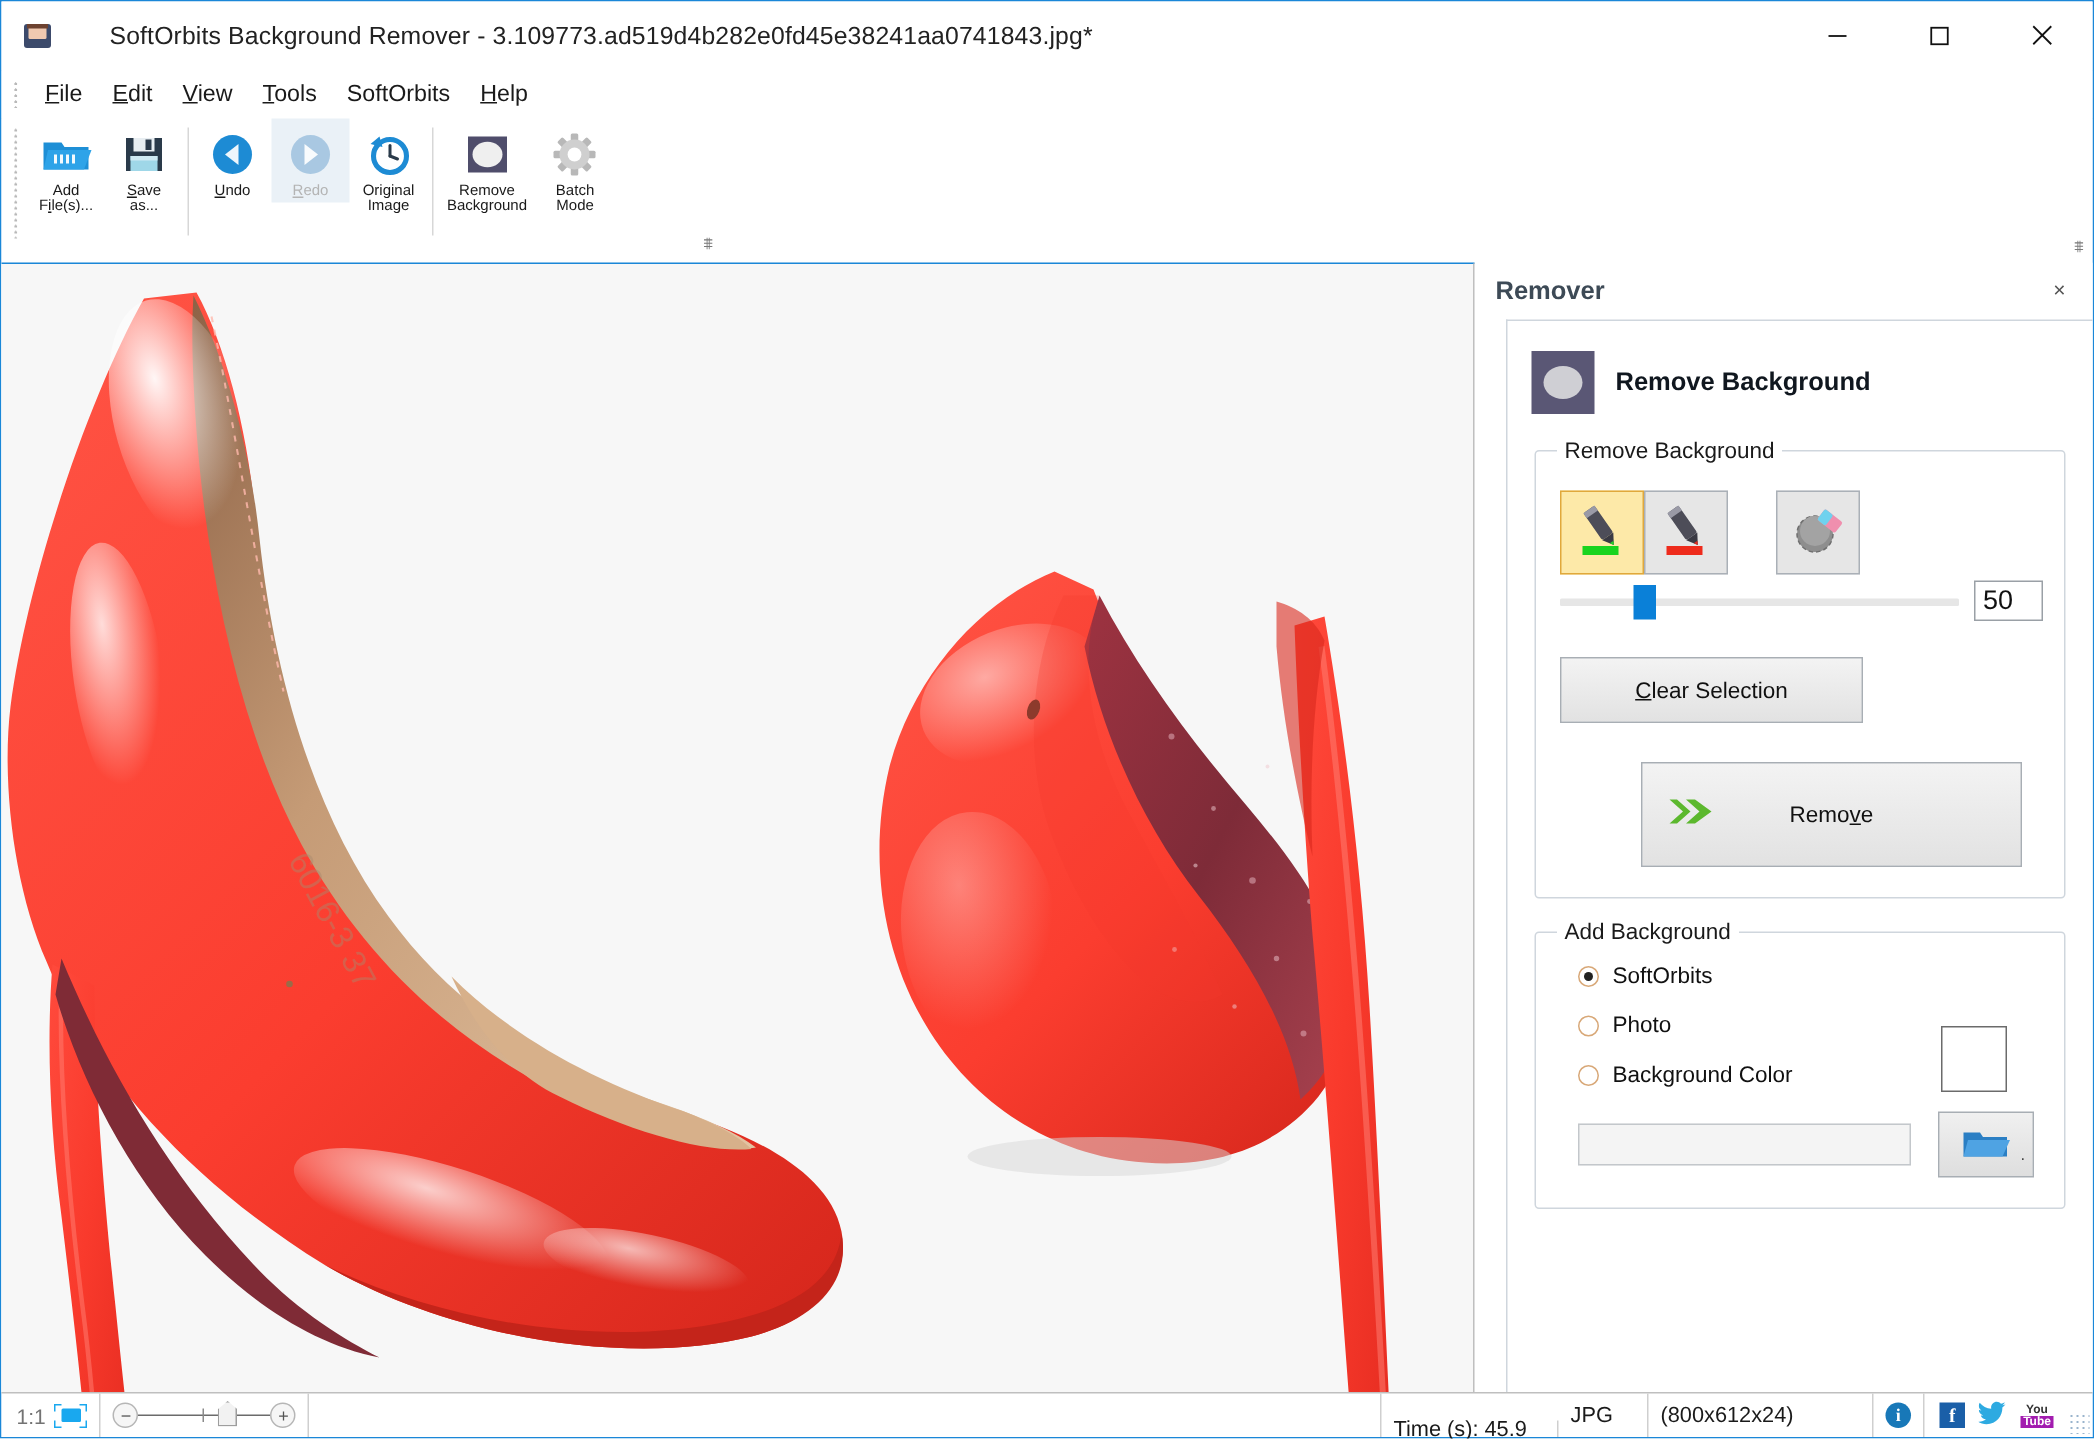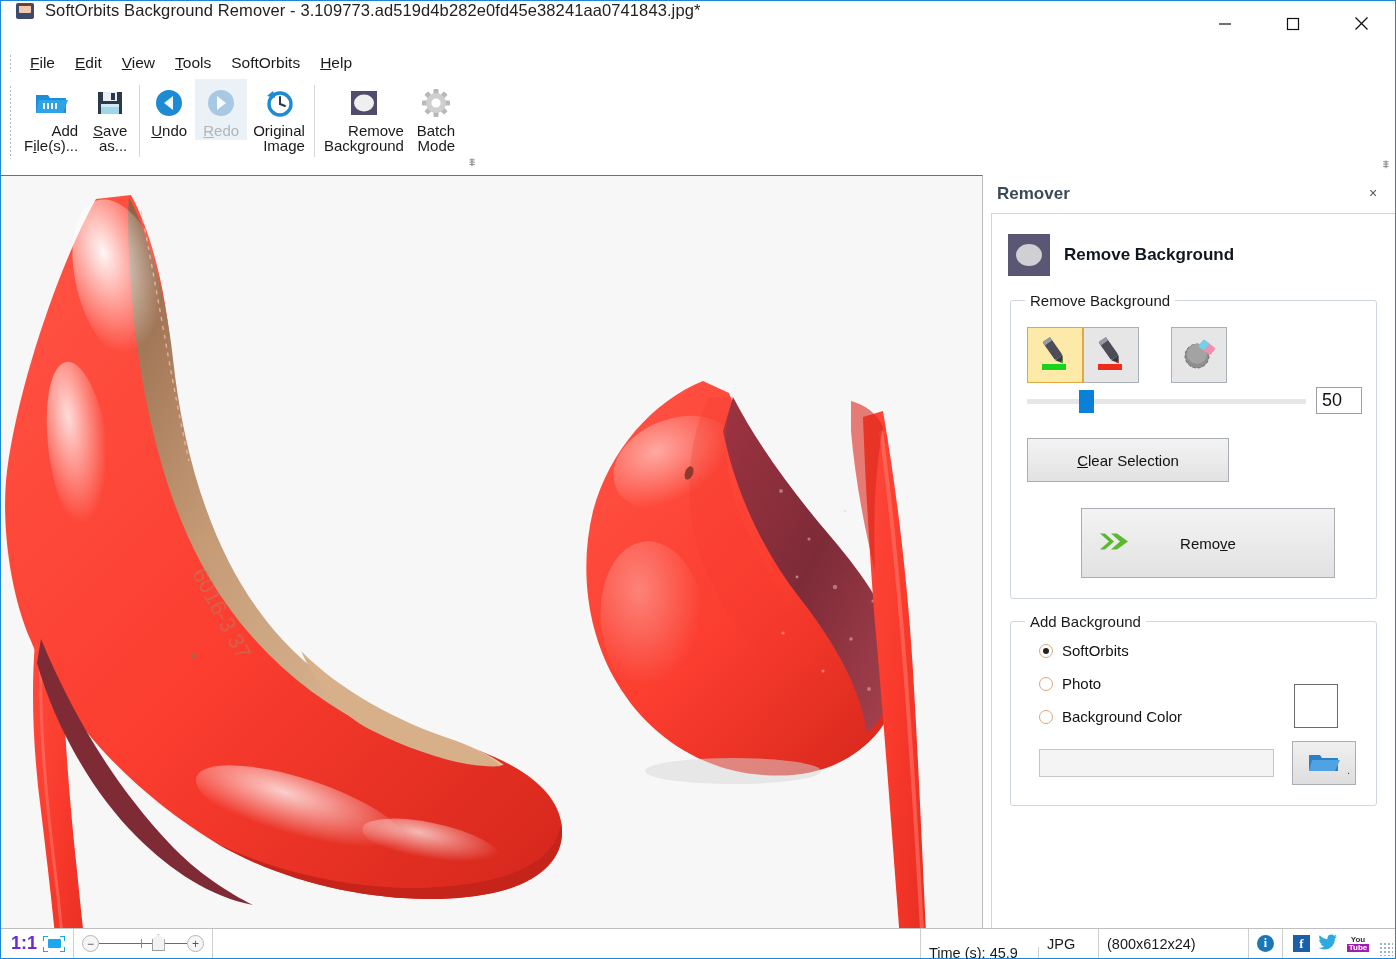--- a/index.html
+++ b/index.html
@@ -13,23 +13,24 @@
     position: relative;
     width: 1396px; height: 959px;
     background: #ffffff;
     border: 1px solid #1a87d8;
     display: flex; flex-direction: column;
   }
 
   
   .titlebar {
     height: 46px; flex: 0 0 46px;
-    display: flex; 
+    display: flex; align-items: center;
     background: #ffffff;
     position: relative;
+    gap: 28px;
   }
   .title-icon {
     width: 20px; height: 20px; margin-left: 14px; margin-right: 10px;
     position: relative; flex: 0 0 20px;
   }
   .title-icon .body {
     position: absolute; left: 1px; top: 2px; width: 18px; height: 16px;
     background: #3c4a6b; border-radius: 2px;
   }
   .title-icon .face {
@@ -80,21 +81,21 @@
   }
   .tb-group { display: flex; align-items: flex-start; height: 88px; }
   .tb-sep { width: 1px; height: 72px; background: #d7d7d7; margin: 6px 3px 0 3px; flex: 0 0 1px; }
   .tb-btn {
     display: flex; flex-direction: column; align-items: center;
     padding: 6px 6px 2px 6px; min-width: 52px; cursor: default;
   }
   .tb-btn.active { background: #eaf1f7; }
   .tb-ico { height: 36px; display: flex; align-items: center; justify-content: center; }
   .tb-lbl {
-    font-size: 15px; line-height: 1.02em; text-align: right; color: #1a1a1a;
+    font-size: 10px; line-height: 1.02em; text-align: center; color: #1a1a1a;
     margin-top: 2px; white-space: pre-line;
   }
   .tb-lbl.disabled { color: #b4b4b4; }
   .tb-lbl .ul { text-decoration: underline; }
   .tb-right { position: absolute; right: 4px; top: 0; display: flex; align-items: flex-start; height: 88px; }
   .tb-overflow { position: absolute; right: 6px; bottom: 4px; font-size: 11px; color: #7a7a7a; }
   .tb-overflow2 { position: absolute; left: 468px; bottom: 6px; font-size: 11px; color: #7a7a7a; }
 
   
   .bodyrow { flex: 1 1 auto; display: flex; min-height: 0; background: #ffffff; }
@@ -117,21 +118,21 @@
     height: 38px; flex: 0 0 38px; display: flex; align-items: center;
     padding: 0 10px 0 14px; position: relative;
   }
   .tbx-title { font-size: 17px; font-weight: bold; color: #3d4a56; }
   .tbx-close {
     position: absolute; right: 14px; top: 10px; width: 16px; height: 16px;
     display: flex; align-items: center; justify-content: center; color: #555; font-size: 14px;
   }
   .tbx-body {
     flex: 1 1 auto; border: 1px solid #cfd6dd; border-right: none;
-    border-bottom: none; margin-left: 8px; padding: 12px 12px 0 12px;
+    border-bottom: none; margin-left: 21px; padding: 12px 12px 0 12px;
     overflow: hidden;
   }
   .tbx-titlerow { display: flex; align-items: center; gap: 14px; margin: 8px 0 16px 4px; }
   .tbx-ticon { width: 42px; height: 42px; background: #5a5775; display: flex; align-items: center; justify-content: center; }
   .tbx-ticon .ell { width: 26px; height: 22px; border-radius: 50%; background: #cfcfd4; }
   .tbx-tname { font-size: 17px; font-weight: bold; color: #10171f; }
 
   fieldset.grp {
     border: 1px solid #cfd6dd; border-radius: 3px; margin: 0 6px 14px 6px;
     padding: 12px 14px 16px 14px; position: relative;
@@ -196,21 +197,21 @@
   }
   .browsebtn .dot { position: absolute; right: 5px; bottom: 8px; font-size: 11px; color: #444; }
 
   
   .statusbar {
     height: 30px; flex: 0 0 30px; display: flex; align-items: stretch;
     border-top: 1px solid #bfbfbf; background: #ffffff; font-size: 14.5px; color: #1a1a1a;
   }
   .sb-cell { display: flex; align-items: center; padding: 0 8px; border-right: 1px solid #cfcfcf; }
   .sb-zoom { gap: 6px; padding-left: 10px; }
-  .sb-11 { color: #6d28d9; font-weight: bold; font-size: 18px; }
+  .sb-11 { color: #737373; font-weight: normal; font-size: 14px; }
   .sb-fit {
     width: 22px; height: 16px; position: relative; display: flex; align-items: center; justify-content: center;
   }
   .sb-fit .inner { width: 13px; height: 9px; background: #19a8ef; border-radius: 1px; }
   .sb-fit .cn { position: absolute; width: 5px; height: 5px; border: 1.5px solid #19a8ef; }
   .sb-fit .c1 { left: 0; top: 0; border-right: none; border-bottom: none; }
   .sb-fit .c2 { right: 0; top: 0; border-left: none; border-bottom: none; }
   .sb-fit .c3 { left: 0; bottom: 0; border-right: none; border-top: none; }
   .sb-fit .c4 { right: 0; bottom: 0; border-left: none; border-top: none; }
   .sb-slider { display: flex; align-items: center; gap: 0; }

